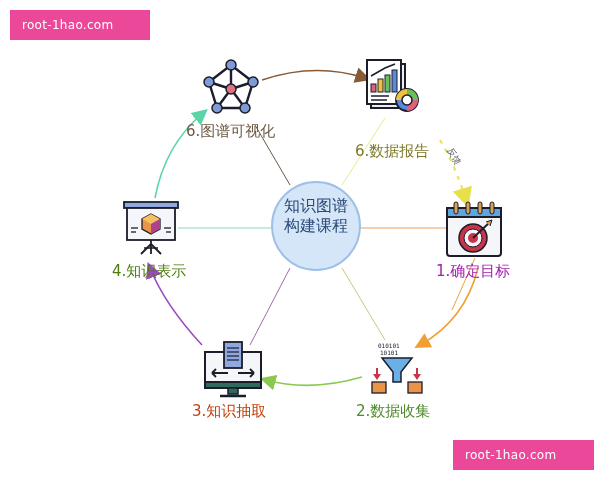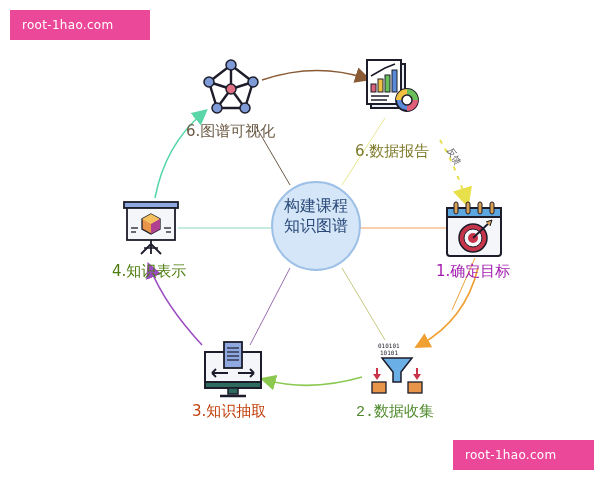--- a/index.html
+++ b/index.html
@@ -145,22 +145,22 @@
     <line x1="27" y1="42" x2="17" y2="52" stroke="#1c1c2a" stroke-width="1.8"></line>
     <line x1="27" y1="42" x2="37" y2="52" stroke="#1c1c2a" stroke-width="1.8"></line>
     <line x1="20" y1="46" x2="34" y2="46" stroke="#1c1c2a" stroke-width="1.5"></line>
   </g>
 </svg>
 
 <div id="wm-top" class="watermark">root-1hao.com</div>
 <div id="wm-bottom" class="watermark">root-1hao.com</div>
 
 <div class="center-text">
+  <div>知识图谱</div>
   <div>构建课程</div>
-  <div>知识图谱</div>
 </div>
 
 <div class="label" style="left:436px; top:262px; color:#a21caf;">1.确定目标</div>
-<div class="label" style="left:356px; top:402px; color:#4f8a2c;font-family:Liberation Mono, monospace;">2.数据收集</div>
+<div class="label" style="left:356px; top:402px; color:#4f8a2c;">2.数据收集</div>
 <div class="label" style="left:192px; top:402px; color:#c2410c;">3.知识抽取</div>
 <div class="label" style="left:112px; top:262px; color:#4d7c0f;">4.知识表示</div>
 <div class="label" style="left:186px; top:122px; color:#6b5a45;">6.图谱可视化</div>
 <div class="label" style="left:355px; top:122px; color:#7d7a2a;margin-top:20px;">6.数据报告</div>
 
 </body></html>

